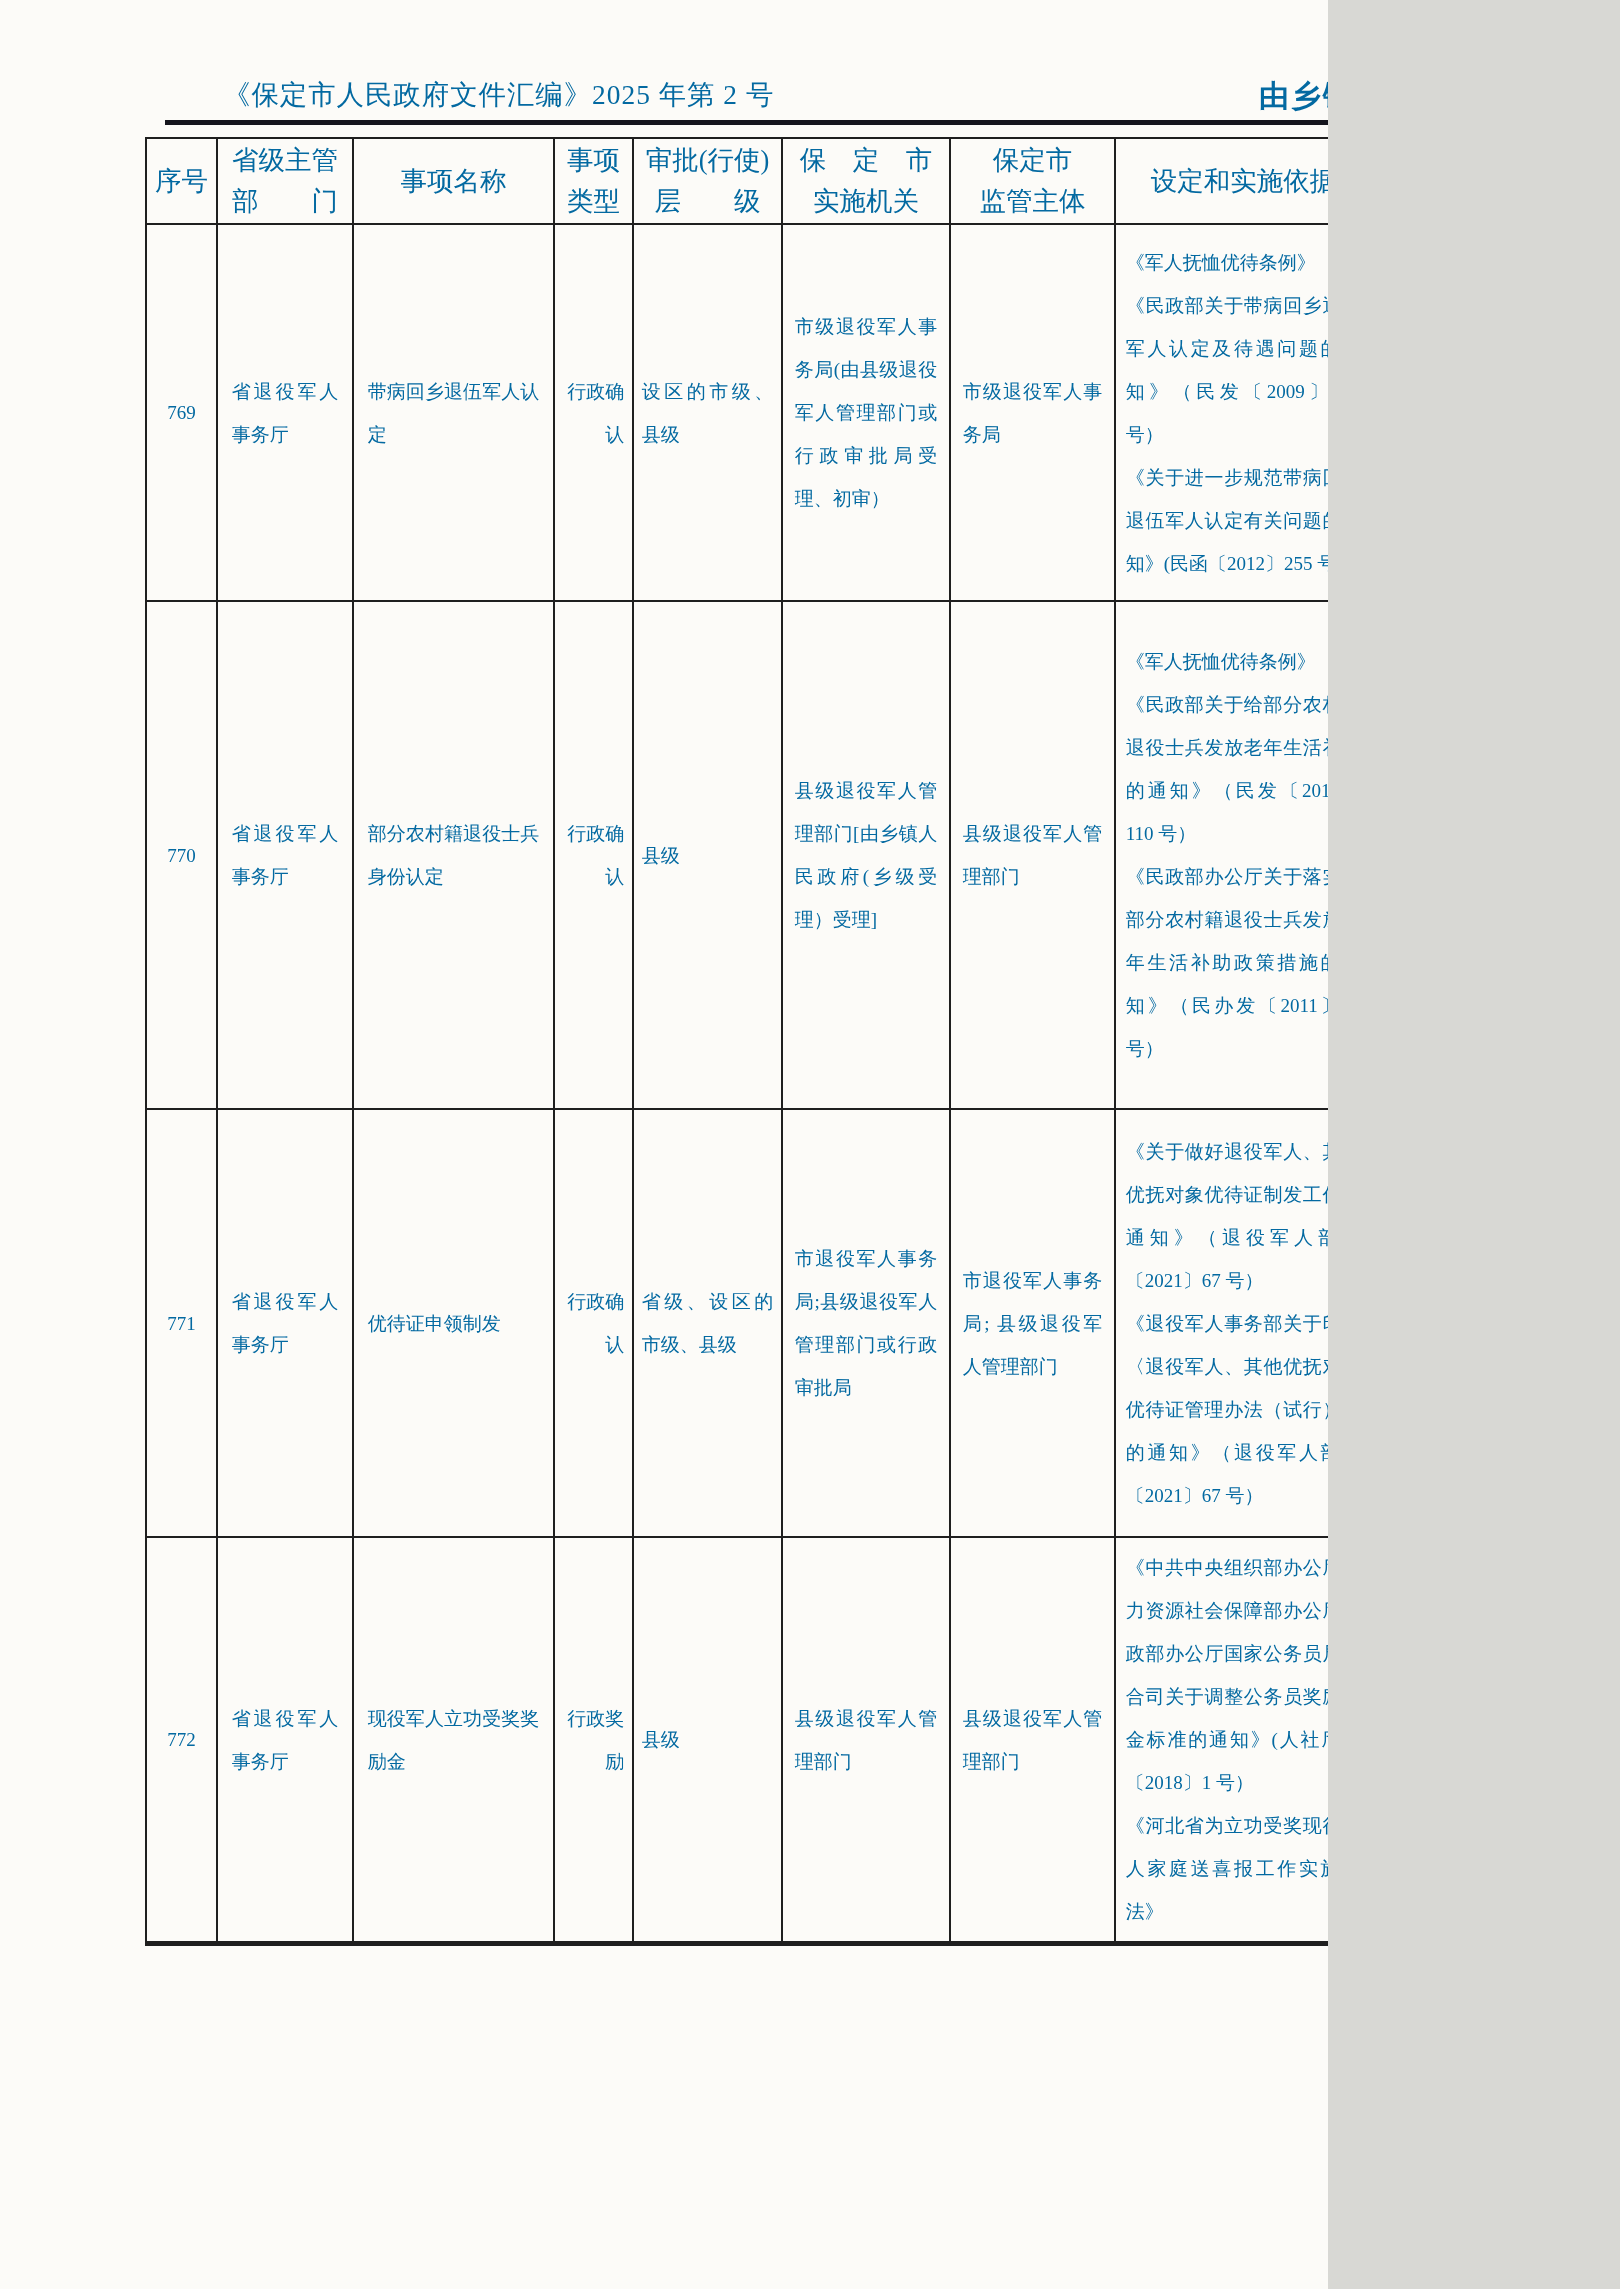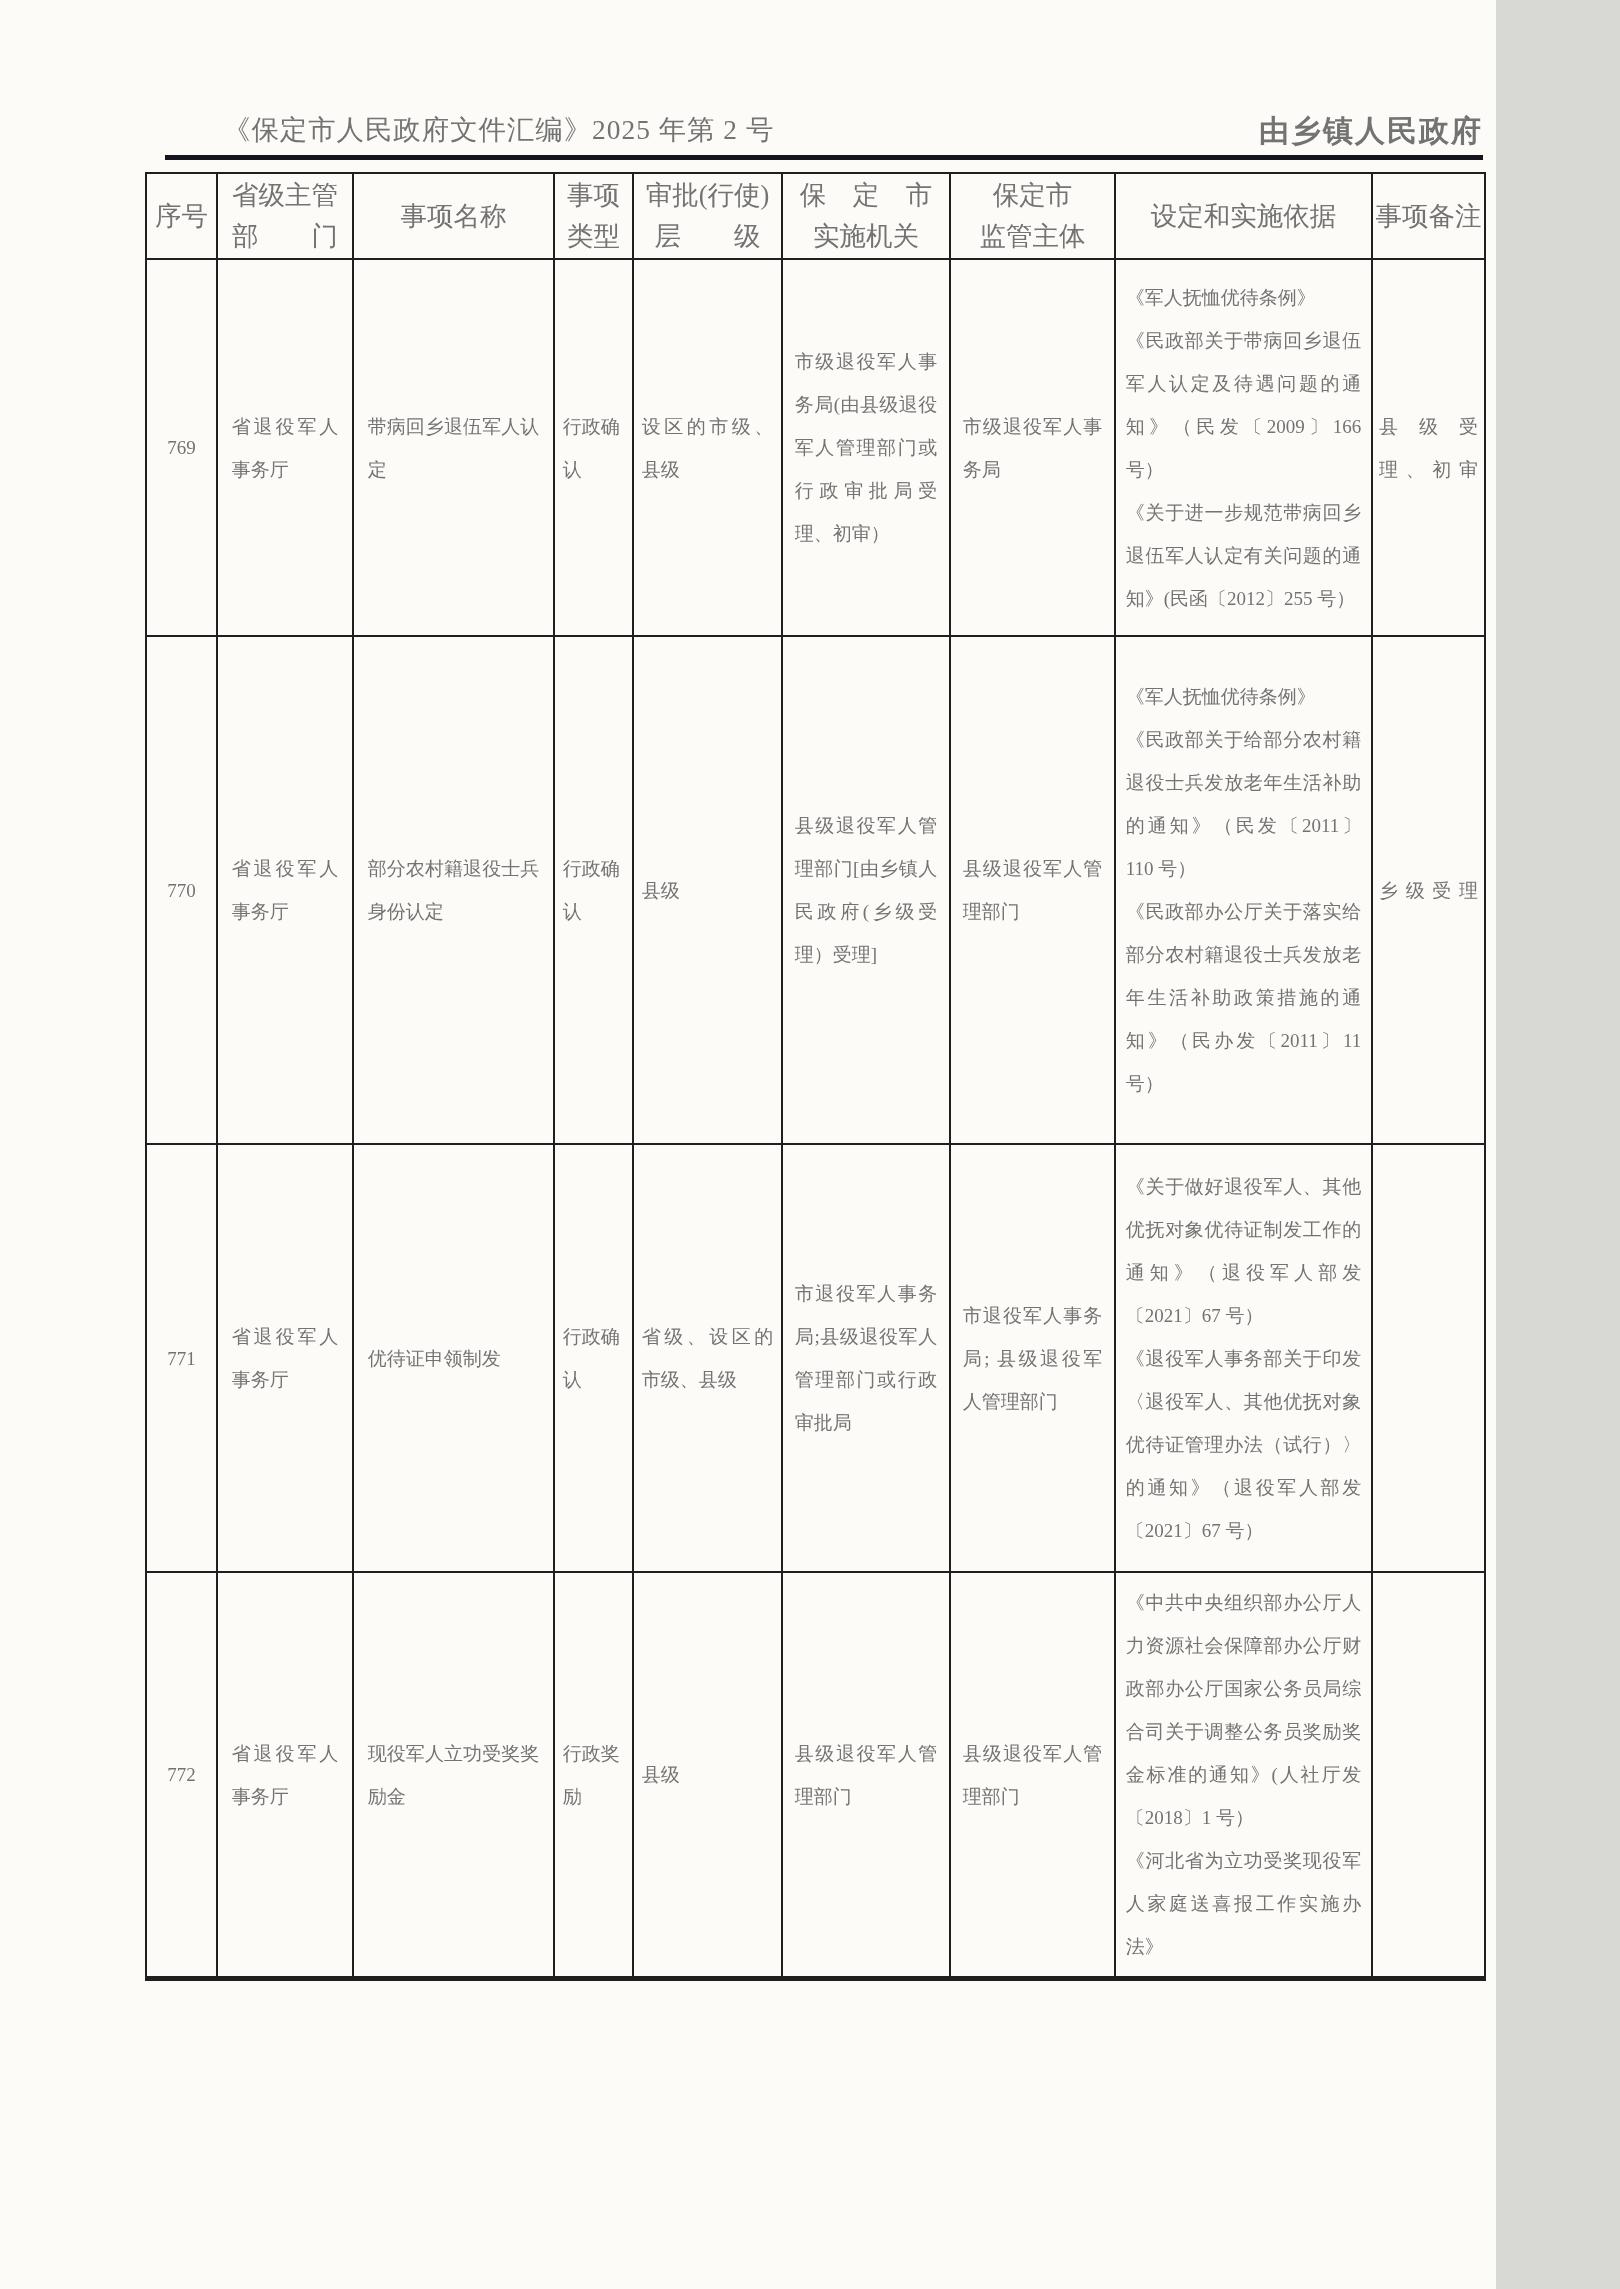--- a/index.html
+++ b/index.html
@@ -1,23 +1,23 @@
 <!DOCTYPE html>
 <html><head>
 <meta charset="utf-8">
 <style>
   html,body{margin:0;padding:0;background:#d8d8d4;}
   .page{
     position:relative;
-    width:1496px;height:2290px;
+    width:1328px;height:2290px;
     background:#fcfbf8;
     font-family:"Liberation Serif","DejaVu Serif",serif;
-    color:#737373;
+    color:#0369a1;
     box-sizing:border-box;
-    padding-top:113px;
+    padding-top:78px;
     overflow:hidden;
   }
   .content{width:1338px;margin-left:145px;}
   .doc-header{
     display:flex;justify-content:space-between;align-items:flex-end;
     padding-left:78px;line-height:35px;
   }
   .title-left{font-size:27.4px;letter-spacing:1px;white-space:nowrap;}
   .title-right{font-size:30px;font-weight:bold;letter-spacing:2px;white-space:nowrap;}
   .rule{height:4.9px;background:#15151d;margin-top:6.9px;margin-left:19.6px;}
@@ -40,21 +40,21 @@
   }
   .items td{font-size:19px;line-height:43px;}
   .hr-head{height:86px;}
   .r0{height:377px;}
   .r1{height:508px;}
   .r2{height:428px;}
   .r3{height:406px;}
   .c-seq{text-align:center;font-size:26.5px;}
   .c-dept{text-align:justify;padding:0 13.7px;border-radius:8px;}
   .c-name{text-align:justify;padding:0 13.7px;margin-left:32px;}
-  .c-type{text-align:left;padding:0 7.8px;}
+  .c-type{text-align:right;padding:0 7.8px;}
   .c-level{text-align:justify;padding:0 7.8px;}
   .c-impl{text-align:justify;padding:0 11.8px;}
   .c-sup{text-align:justify;padding:0 11.8px;border-radius:30px;}
   .c-basis{text-align:justify;padding:3.9px 9.8px;font-size:24.5px;line-height:35px;}
   .c-note{
     text-align:justify;text-align-last:justify;
     padding:0 5.9px;font-size:24.5px;line-height:41px;margin-top:32px;
   }
 </style>
 </head>

